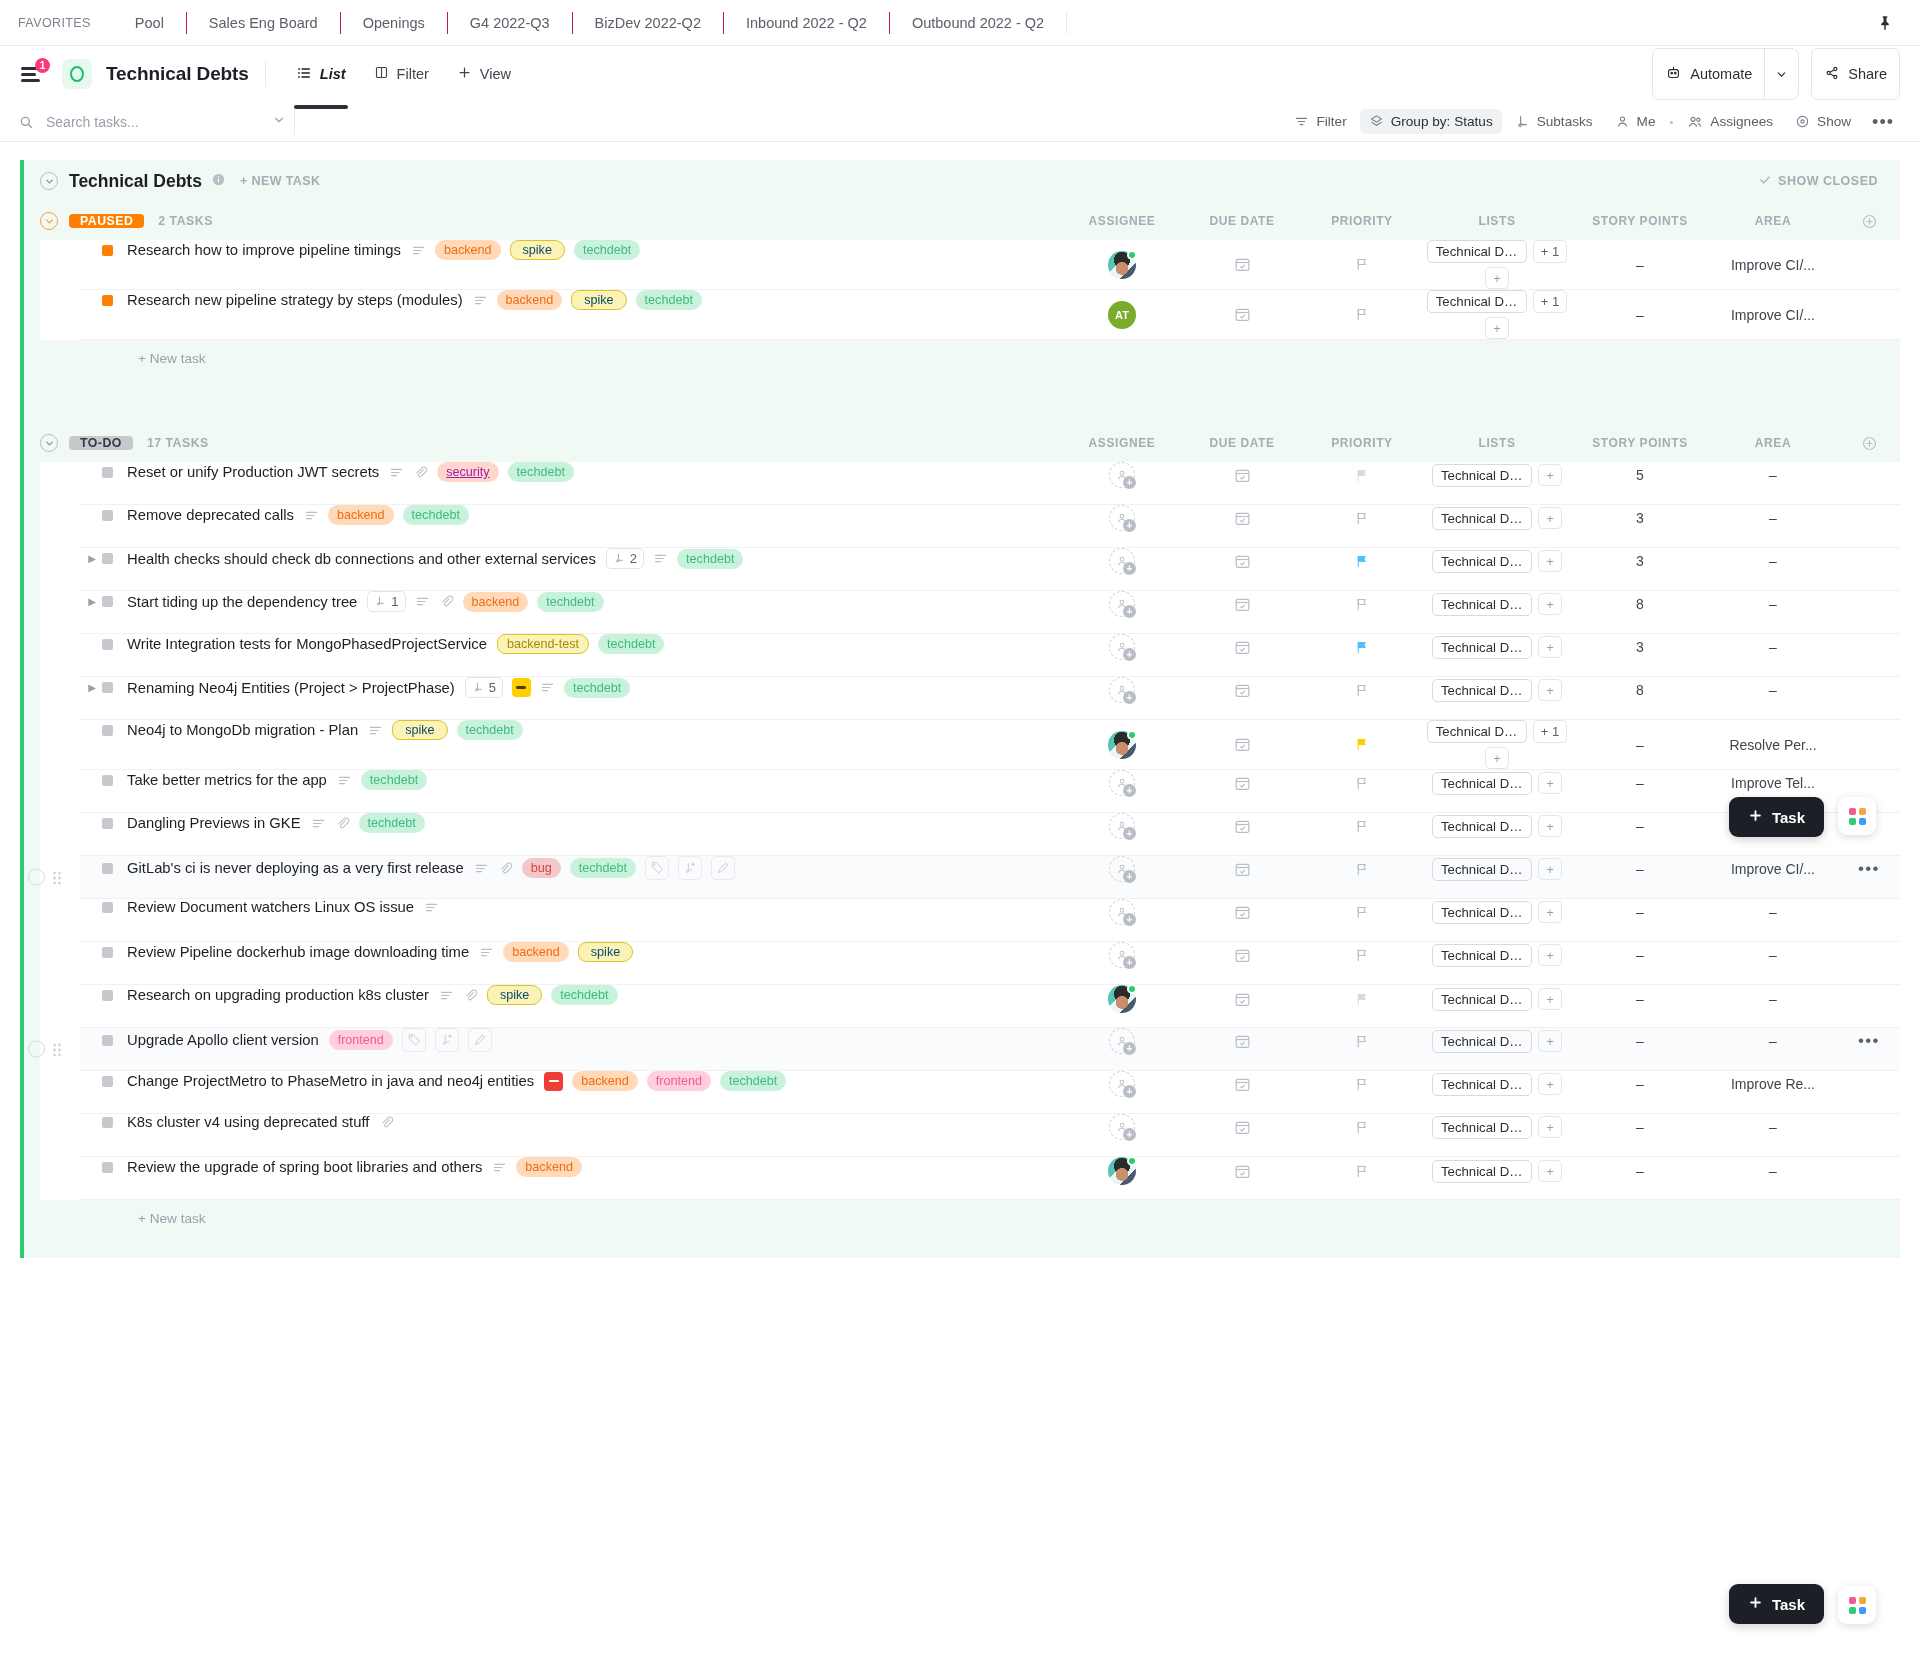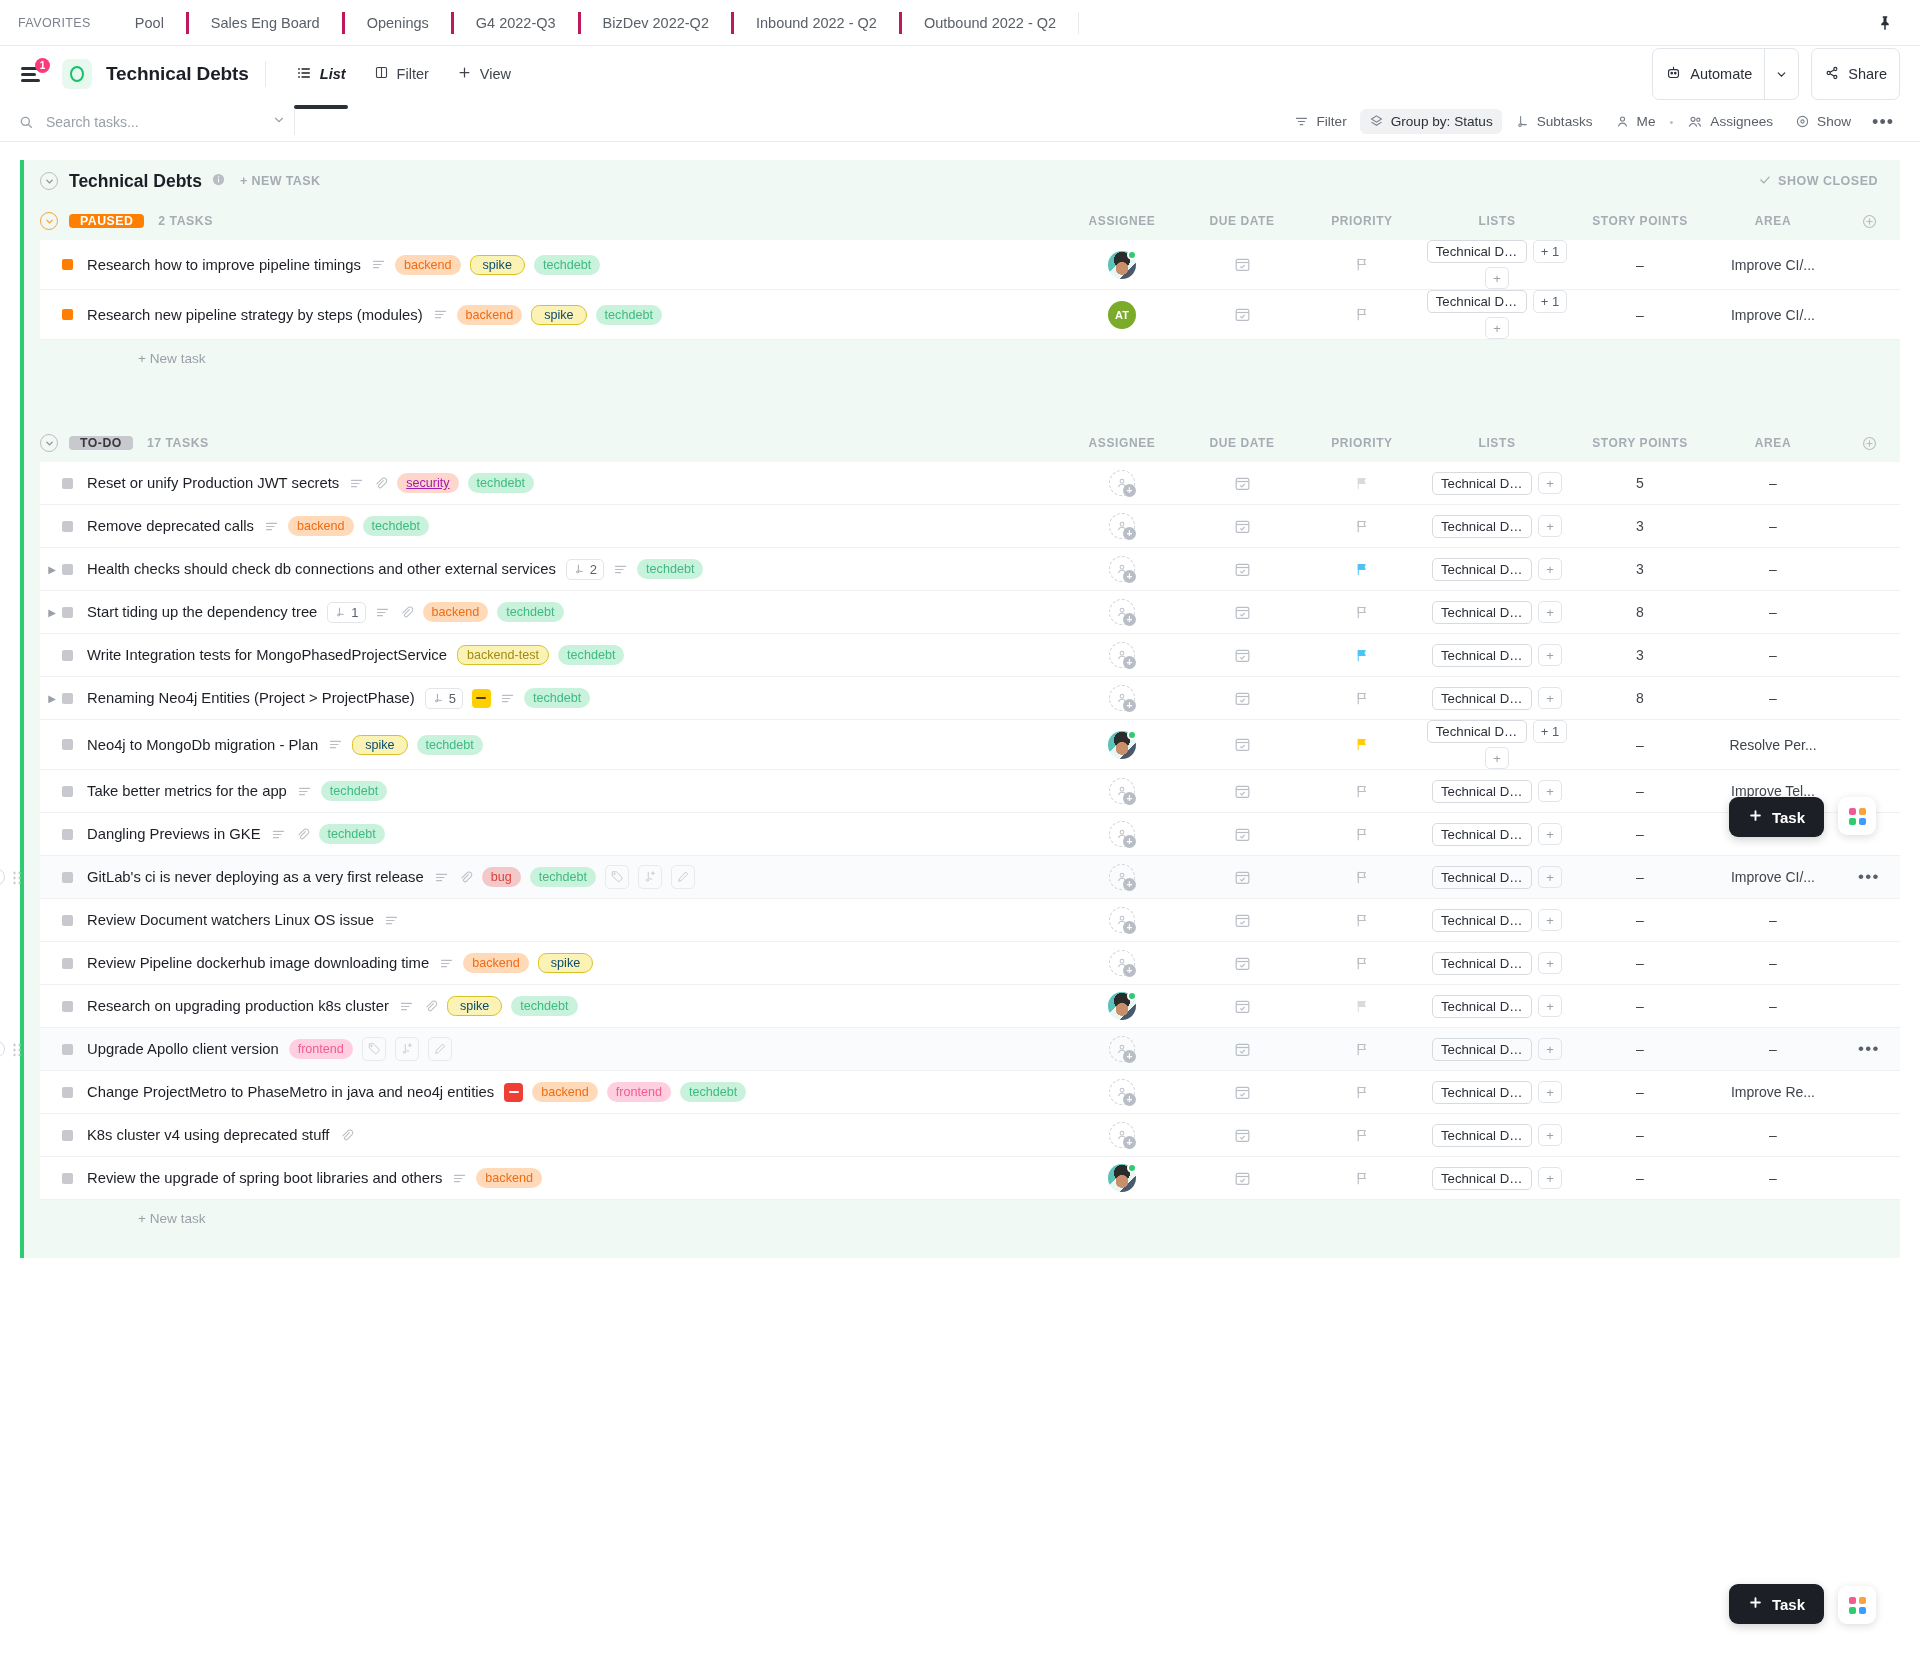--- a/index.html
+++ b/index.html
@@ -22,21 +22,21 @@
     position: relative;
   }
   .fav-label {
     font-size: 12.5px; letter-spacing: .4px;
     color: #7c828d; font-weight: 500;
     padding-right: 22px;
   }
   .fav-item {
     font-size: 14.5px; color: #5a6069;
     padding: 0 22px;
-    border-left: 3px solid #be185d;
+    border-left: 1px solid #be185d;
     line-height: 22px;
     white-space: nowrap;
     cursor: pointer;
   }
   .fav-item:first-of-type { border-left: none; }
   .fav-end { width: 1px; height: 22px; background: #e8eaed; margin-left: 0; }
   .pin-icon {
     position: absolute; right: 26px; top: 50%; transform: translateY(-50%);
     width: 18px; height: 18px; color: #2b2f38;
   }
@@ -180,25 +180,26 @@
   .ch-duedate    { width: 120px; }
   .ch-priority   { width: 120px; }
   .ch-lists      { width: 150px; }
   .ch-points     { width: 136px; }
   .ch-area       { width: 130px; }
   .ch-plus       { width: 62px; display:flex; align-items:center; justify-content:center; color:#b9bec6; cursor:pointer;}
 
   
   .rows { background: #fff; }
   .row {
-    display: flex; align-items: center;
+    display: flex; align-items: flex-start;
     min-height: 43px;
     border-bottom: 1px solid #f0f1f3;
     position: relative;
     background: #fff;
+    margin-left: 40px;
   }
   .row.hover { background: #fafbfc; }
   .row-left { display: flex; align-items: center; flex: 1; min-width: 0; padding-left: 4px; }
   .expand-arrow {
     width: 16px; flex: none; color: #9aa0a9; font-size: 10px; text-align: center;
     cursor: pointer;
   }
   .expand-arrow.blank { visibility: hidden; }
   .statusdot {
     width: 11px; height: 11px; border-radius: 2px; flex: none;

